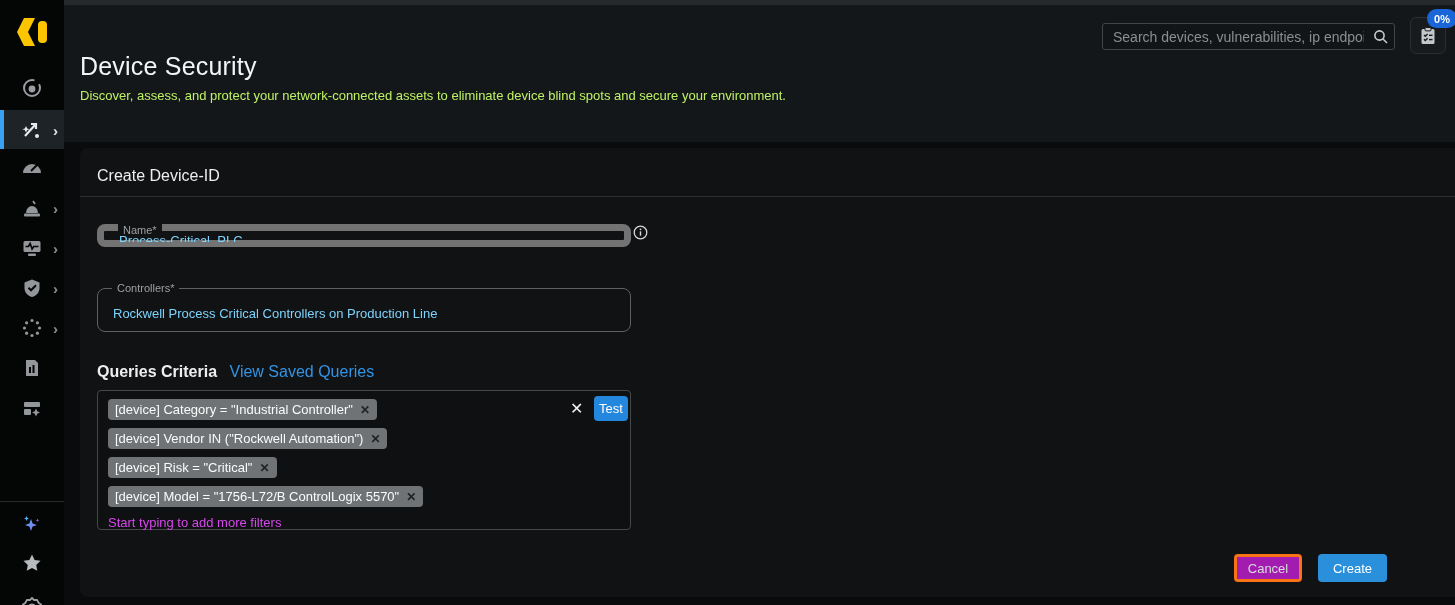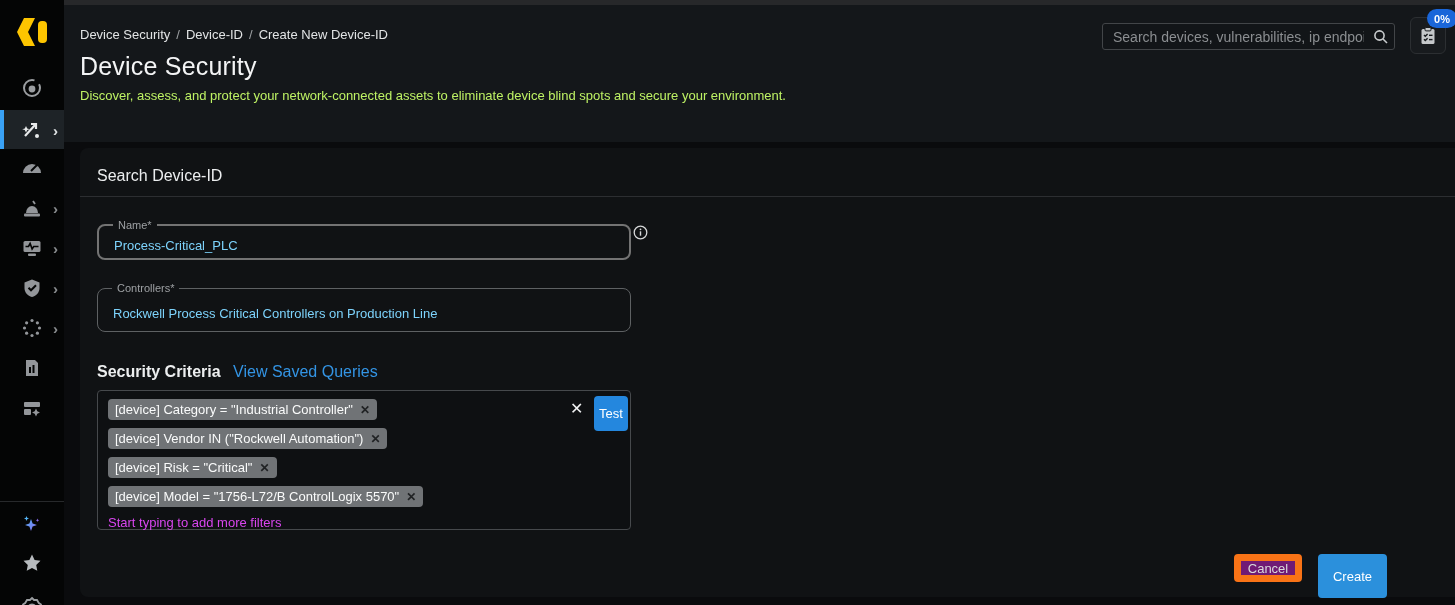--- a/index.html
+++ b/index.html
@@ -35,37 +35,37 @@
   .progress-badge { position:absolute; left:1363px; top:4px; min-width:30px; height:19px; background:#1a66d9; border-radius:10px; color:#fff; font-size:11px; font-weight:700; display:flex; align-items:center; justify-content:center; padding:0 7px; }
 
   
   .card { position:absolute; left:80px; top:148px; width:1375px; height:449px; background:#101214; border-radius:8px 0 0 8px; }
   .card-title { position:absolute; left:17px; top:19px; font-size:16px; color:#eceeef; font-weight:400; }
   .card-divider { position:absolute; left:0; top:48px; width:1375px; height:1px; background:#2c2e31; }
 
   .field { position:absolute; left:17px; width:534px; border-radius:8px; background:transparent; }
   .field .flabel { position:absolute; top:-7px; left:14px; background:#101214; padding:0 5px; font-size:11px; color:#9da0a3; }
   .field input { width:100%; height:100%; background:transparent; border:none; outline:none; color:#7dd3fc; font-size:13px; padding:6px 15px 0 15px; font-family:"Liberation Sans",sans-serif; }
-  .field-name { top:76px; height:36px; border:2px solid #737373; }
+  .field-name { top:76px; height:23px; border:7px solid #737373; }
   .field-desc { top:140px; height:44px; border:1px solid #5e6163; }
   .info-icon { position:absolute; left:553px; top:77px; cursor:pointer; }
 
   .mc-row { position:absolute; left:17px; top:215px; font-size:16px; }
   .mc-label { color:#eceeef; font-weight:700; }
   .mc-link { color:#3394e4; margin-left:8px; cursor:pointer; font-weight:400;text-align:right; }
 
   .filter-box { position:absolute; left:17px; top:242px; width:534px; height:140px; border:1px solid #46494c; border-radius:4px; background:#0e1012; padding:8px 10px; }
   .chip { display:flex; width:fit-content; align-items:center; background:#707376; border-radius:4px; height:21px; padding:0 7px; margin-bottom:8px; font-size:13px; color:#fafbfb; cursor:pointer; }
   .chip-close { margin-left:7px; color:#202224; font-size:12px; font-weight:700; cursor:pointer; }
   .filter-placeholder { font-size:13px; color:#d946ef; margin-top:2px; }
   .clear-icon { position:absolute; left:472px; top:8px; color:#f2f3f4; font-size:16px; font-weight:400; cursor:pointer; }
-  .test-btn { position:absolute; left:496px; top:5px; width:34px; height:35px; background:#2487de; border:none; border-radius:4px; color:#fff; font-size:13px; cursor:pointer; font-family:"Liberation Sans",sans-serif; }
-
-  .cancel-btn { position:absolute; left:1154px; top:406px; width:68px; height:28px; background:#701a75; border:7px solid #f97316; border-radius:4px; color:#d9dbdc; font-size:13px; cursor:pointer; font-family:"Liberation Sans",sans-serif; }
-  .create-btn { position:absolute; left:1238px; top:406px; width:69px; height:44px; background:#2b90dc; border:none; border-radius:4px; color:#fff; font-size:13px; cursor:pointer; font-family:"Liberation Sans",sans-serif; }
+  .test-btn { position:absolute; left:496px; top:5px; width:34px; height:25px; background:#2487de; border:none; border-radius:4px; color:#fff; font-size:13px; cursor:pointer; font-family:"Liberation Sans",sans-serif; }
+
+  .cancel-btn { position:absolute; left:1154px; top:406px; width:68px; height:28px; background:#a21caf; border:3px solid #f97316; border-radius:4px; color:#d9dbdc; font-size:13px; cursor:pointer; font-family:"Liberation Sans",sans-serif; }
+  .create-btn { position:absolute; left:1238px; top:406px; width:69px; height:28px; background:#2b90dc; border:none; border-radius:4px; color:#fff; font-size:13px; cursor:pointer; font-family:"Liberation Sans",sans-serif; }
 </style>
 </head>
 <body>
 
 <div class="root">
 
   <div class="sidebar">
     <div class="logo">
       <svg width="38" height="38" viewBox="0 0 38 38">
         <path d="M21 5 L10 5 L3 19 L10 33 L21 33 L14 19 Z" fill="#fdc500"></path>
@@ -180,21 +180,20 @@
     <div class="nav-item" style="top:588px">
       <svg width="22" height="26" viewBox="0 0 22 26">
         <path d="M11 3 L13 5 H16 L17.8 8 L20 9.5 V13 L18 15 L17.8 18 L15 20 H13 L11 22 L9 20 H7 L4.2 18 L4 15 L2 13 V9.5 L4.2 8 L6 5 H9 Z" fill="none" stroke="#9b9ea1" stroke-width="1.8"></path>
         <circle cx="11" cy="12.5" r="3.2" fill="none" stroke="#9b9ea1" stroke-width="1.8"></circle>
       </svg>
     </div>
   </div>
 
   <div class="topstrip"></div>
   <div class="header">
-    <div class="breadcrumb"><span class="crumb">Device Security</span><span class="sep">/</span><span class="crumb">Device-ID</span><span class="sep">/</span><span class="crumb">Create New Device-ID</span></div>
     <div class="page-title">Device Security</div>
     <div class="page-subtitle">Discover, assess, and protect your network-connected assets to eliminate device blind spots and secure your environment.</div>
 
     <div class="search-wrap">
       <input class="search-input" type="text" placeholder="Search devices, vulnerabilities, ip endpoi..." style="">
       <span class="search-icon">
         <svg width="16" height="16" viewBox="0 0 16 16">
           <circle cx="6.5" cy="6.5" r="4.6" fill="none" stroke="#c8cbcd" stroke-width="1.6"></circle>
           <path d="M10 10 L14 14" stroke="#c8cbcd" stroke-width="1.6"></path>
         </svg>
@@ -208,42 +207,42 @@
         <path d="M6 9 l1.3 1.3 L9.6 8" stroke="#181b1e" stroke-width="1.4" fill="none"></path>
         <rect x="11" y="8.6" width="3.5" height="1.4" fill="#181b1e"></rect>
         <path d="M6 13.3 l1.3 1.3 L9.6 12.3" stroke="#181b1e" stroke-width="1.4" fill="none"></path>
         <rect x="11" y="12.9" width="3.5" height="1.4" fill="#181b1e"></rect>
       </svg>
     </div>
     <div class="progress-badge">0%</div>
   </div>
 
   <div class="card">
-    <div class="card-title">Search Device-ID</div>
+    <div class="card-title">Create Device-ID</div>
     <div class="card-divider"></div>
 
     <div class="field field-name">
       <span class="flabel">Name*</span>
       <input type="text" value="Process-Critical_PLC" style="">
     </div>
     <span class="info-icon">
       <svg width="15" height="15" viewBox="0 0 15 15">
         <circle cx="7.5" cy="7.5" r="6.3" fill="none" stroke="#d6d8d9" stroke-width="1.3"></circle>
         <rect x="6.8" y="6.3" width="1.4" height="4.4" fill="#d6d8d9"></rect>
         <circle cx="7.5" cy="4.3" r="0.9" fill="#d6d8d9"></circle>
       </svg>
     </span>
 
     <div class="field field-desc">
       <span class="flabel">Controllers*</span>
       <input type="text" value="Rockwell Process Critical Controllers on Production Line" style="">
     </div>
 
     <div class="mc-row">
-      <span class="mc-label">Security Criteria</span>
+      <span class="mc-label">Queries Criteria</span>
       <span class="mc-link">View Saved Queries</span>
     </div>
 
     <div class="filter-box">
       <div>
           <div class="chip">
             <span>[device] Category = "Industrial Controller"</span>
             <span class="chip-close">✕</span>
           </div>
           <div class="chip">

